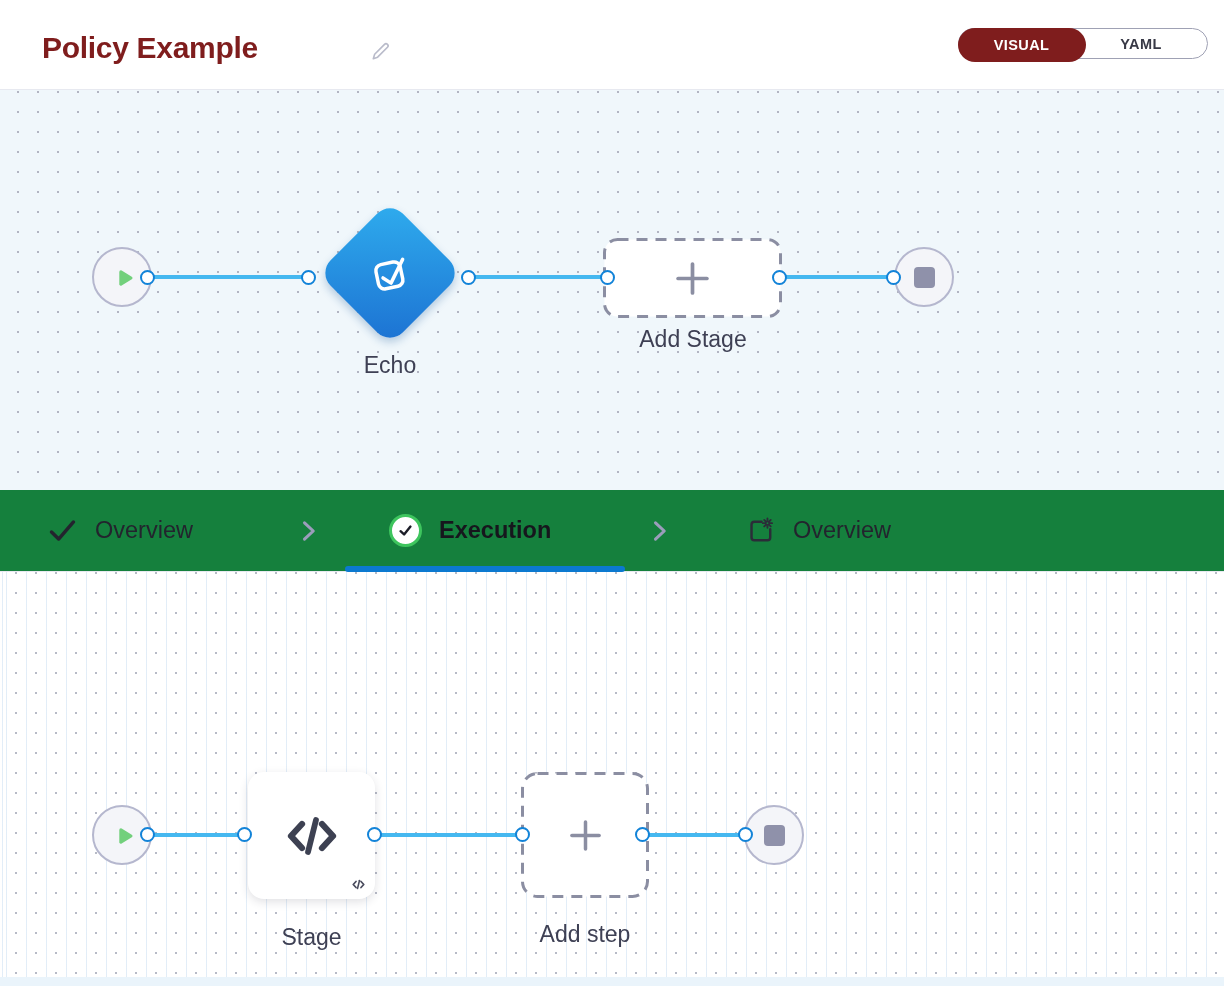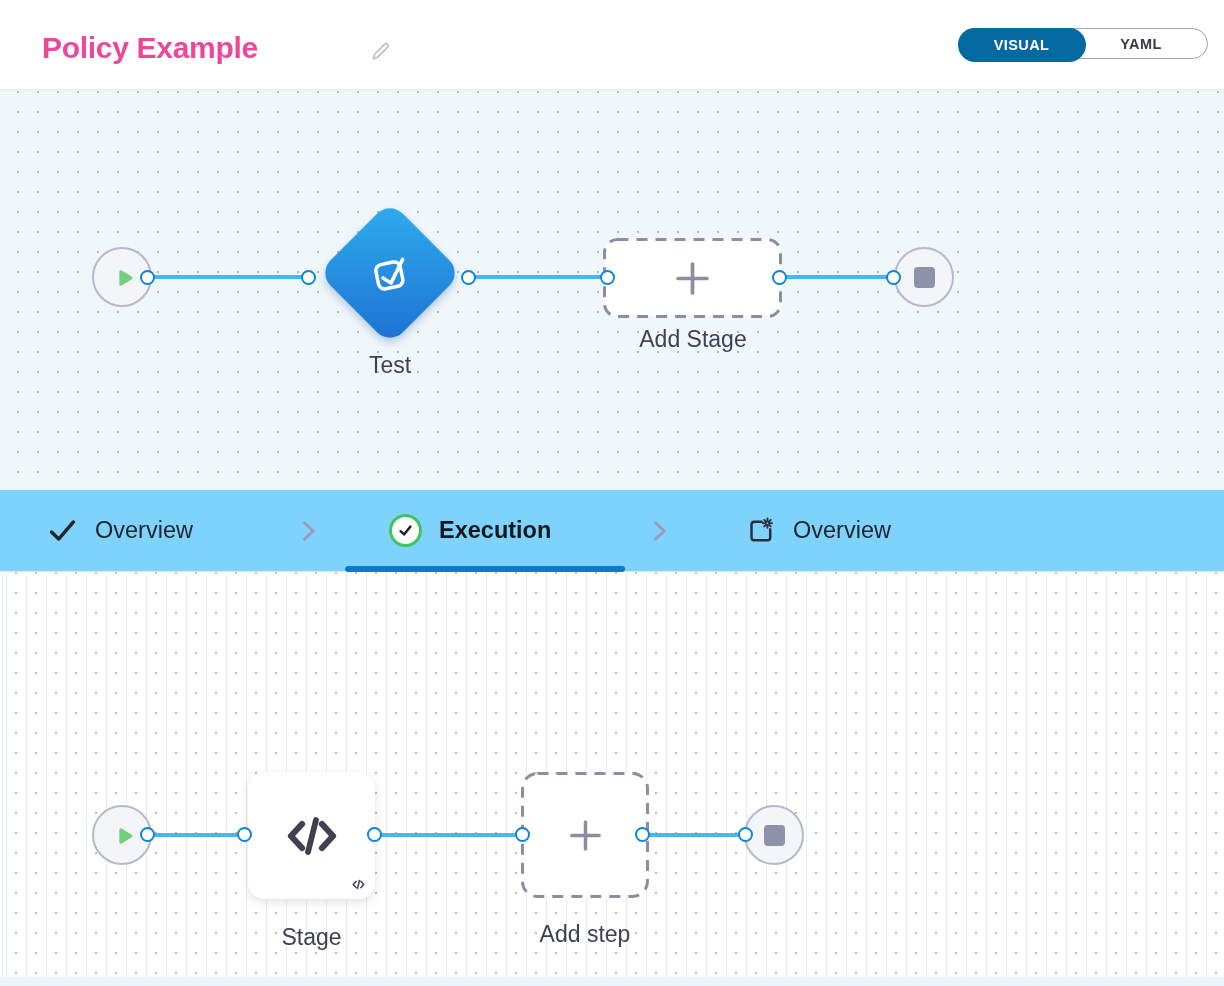--- a/index.html
+++ b/index.html
@@ -1,25 +1,25 @@
 <!DOCTYPE html>
 <html><head>
 <meta charset="utf-8">
 <style>
   * { margin:0; padding:0; box-sizing:border-box; }
   html,body { width:1224px; height:986px; overflow:hidden; }
   body { font-family:"Liberation Sans","DejaVu Sans",sans-serif; background:#fff; position:relative; }
 
   
   .header { position:absolute; left:0; top:0; width:1224px; height:90px; background:#fff; border-bottom:1px solid #e7e9f0; z-index:20; }
-  .page-title { position:absolute; left:42px; top:31px; font-size:30px; font-weight:bold; color:#ec4899; letter-spacing:-0.3px; }
+  .page-title { position:absolute; left:42px; top:31px; font-size:30px; font-weight:bold; color:#7f1d1d; letter-spacing:-0.3px; }
   .edit-btn { position:absolute; left:367px; top:38px; width:26px; height:26px; display:flex; align-items:center; justify-content:center; cursor:pointer; background:none; border:none; }
   .view-toggle { position:absolute; left:958px; top:28px; width:250px; height:31px; border:1.5px solid #9fa1b4; border-radius:17px; background:#fff; }
   .toggle-seg { position:absolute; top:0; height:100%; display:flex; align-items:center; justify-content:center; font-size:14.5px; font-weight:bold; letter-spacing:0.4px; cursor:pointer; }
-  .toggle-visual { left:-1.5px; top:-1.5px; width:128px; height:34px; background:#0369a1; color:#fff; border-radius:17px; }
+  .toggle-visual { left:-1.5px; top:-1.5px; width:128px; height:34px; background:#7f1d1d; color:#fff; border-radius:17px; }
   .toggle-yaml { right:0; width:132px; color:#383946; }
 
   
   .stage-canvas { position:absolute; left:0; top:90px; width:1224px; height:400px;
     background-color:#f0f7fb;
     background-image:radial-gradient(circle,#b2b5c2 1.15px,rgba(178,181,194,0) 1.45px);
     background-size:20px 20px; background-position:8px 12px; }
   .step-canvas { position:absolute; left:0; top:572px; width:1224px; height:414px;
     background-color:#ffffff;
     background-image:
@@ -65,21 +65,21 @@
   .t-p3 { left:367px; top:255px; } .t-p4 { left:515px; top:255px; }
   .t-p5 { left:635px; top:255px; } .t-p6 { left:738px; top:255px; }
   .step-card { position:absolute; left:248px; top:200px; width:127px; height:127px; background:#fff; border-radius:16px;
     box-shadow:0 3px 10px rgba(40,41,61,0.14); display:flex; align-items:center; justify-content:center; z-index:3; cursor:pointer; }
   .step-card .mini-code { position:absolute; right:9px; bottom:7px; line-height:0; }
   .add-step { left:521px; top:200px; width:128px; height:126px; cursor:pointer; }
   .step-label { left:240px; top:352px; width:143px; }
   .add-step-label { left:505px; top:349px; width:160px; }
 
   
-  .tabbar { position:absolute; left:0; top:490px; width:1224px; height:82px; background:#7dd3fc; border-bottom:1px solid #e7e9f0; z-index:10; }
+  .tabbar { position:absolute; left:0; top:490px; width:1224px; height:82px; background:#15803d; border-bottom:1px solid #e7e9f0; z-index:10; }
   .tab { position:absolute; top:0; height:100%; display:flex; align-items:center; gap:17px; cursor:pointer; }
   .tab-overview { left:47px; }
   .tab-execution { left:389px; }
   .tab-advanced { left:746px; }
   .tab .tab-text { font-size:23.5px; color:#23242e; }
   .tab-execution .tab-text { font-weight:bold; color:#16161d; }
   .tab-sep { position:absolute; top:27px; width:28px; height:28px; }
   .sep1 { left:294px; } .sep2 { left:645px; }
   .success-ring { width:33px; height:33px; border-radius:50%; border:3.5px solid #3ec55e; background:#fff; display:flex; align-items:center; justify-content:center; }
   .active-underline { position:absolute; left:345px; bottom:-1px; width:280px; height:6px; background:#0b79d0; border-radius:3px; z-index:11; }
@@ -121,21 +121,21 @@
   <div class="diamond">
     <div class="diamond-icon">
       <svg viewBox="0 0 48 48" width="54" height="54">
         <g transform="rotate(-12 24 24)">
           <rect x="12" y="15" width="22" height="22" rx="5.5" fill="none" stroke="#ffffff" stroke-width="3.1"></rect>
           <path d="M17 27 L23 33 L37.5 14.5" fill="none" stroke="#ffffff" stroke-width="3.1" stroke-linecap="round" stroke-linejoin="round"></path>
         </g>
       </svg>
     </div>
   </div>
-  <div class="node-label stage-label">Test</div>
+  <div class="node-label stage-label">Echo</div>
 
   <div class="dashed-box add-stage">
     <svg class="frame" viewBox="0 0 179 80" width="179" height="80">
       <rect x="1.5" y="1.5" width="176" height="77" rx="13" fill="#ffffff" stroke="#8b8ea2" stroke-width="3" stroke-dasharray="11 8"></rect>
     </svg>
     <div class="plus-wrap">
       <svg viewBox="0 0 36 36" width="37" height="37">
         <line x1="18" y1="4" x2="18" y2="32" stroke="#8b8ea2" stroke-width="3.6" stroke-linecap="round"></line>
         <line x1="4" y1="18" x2="32" y2="18" stroke="#8b8ea2" stroke-width="3.6" stroke-linecap="round"></line>
       </svg>

